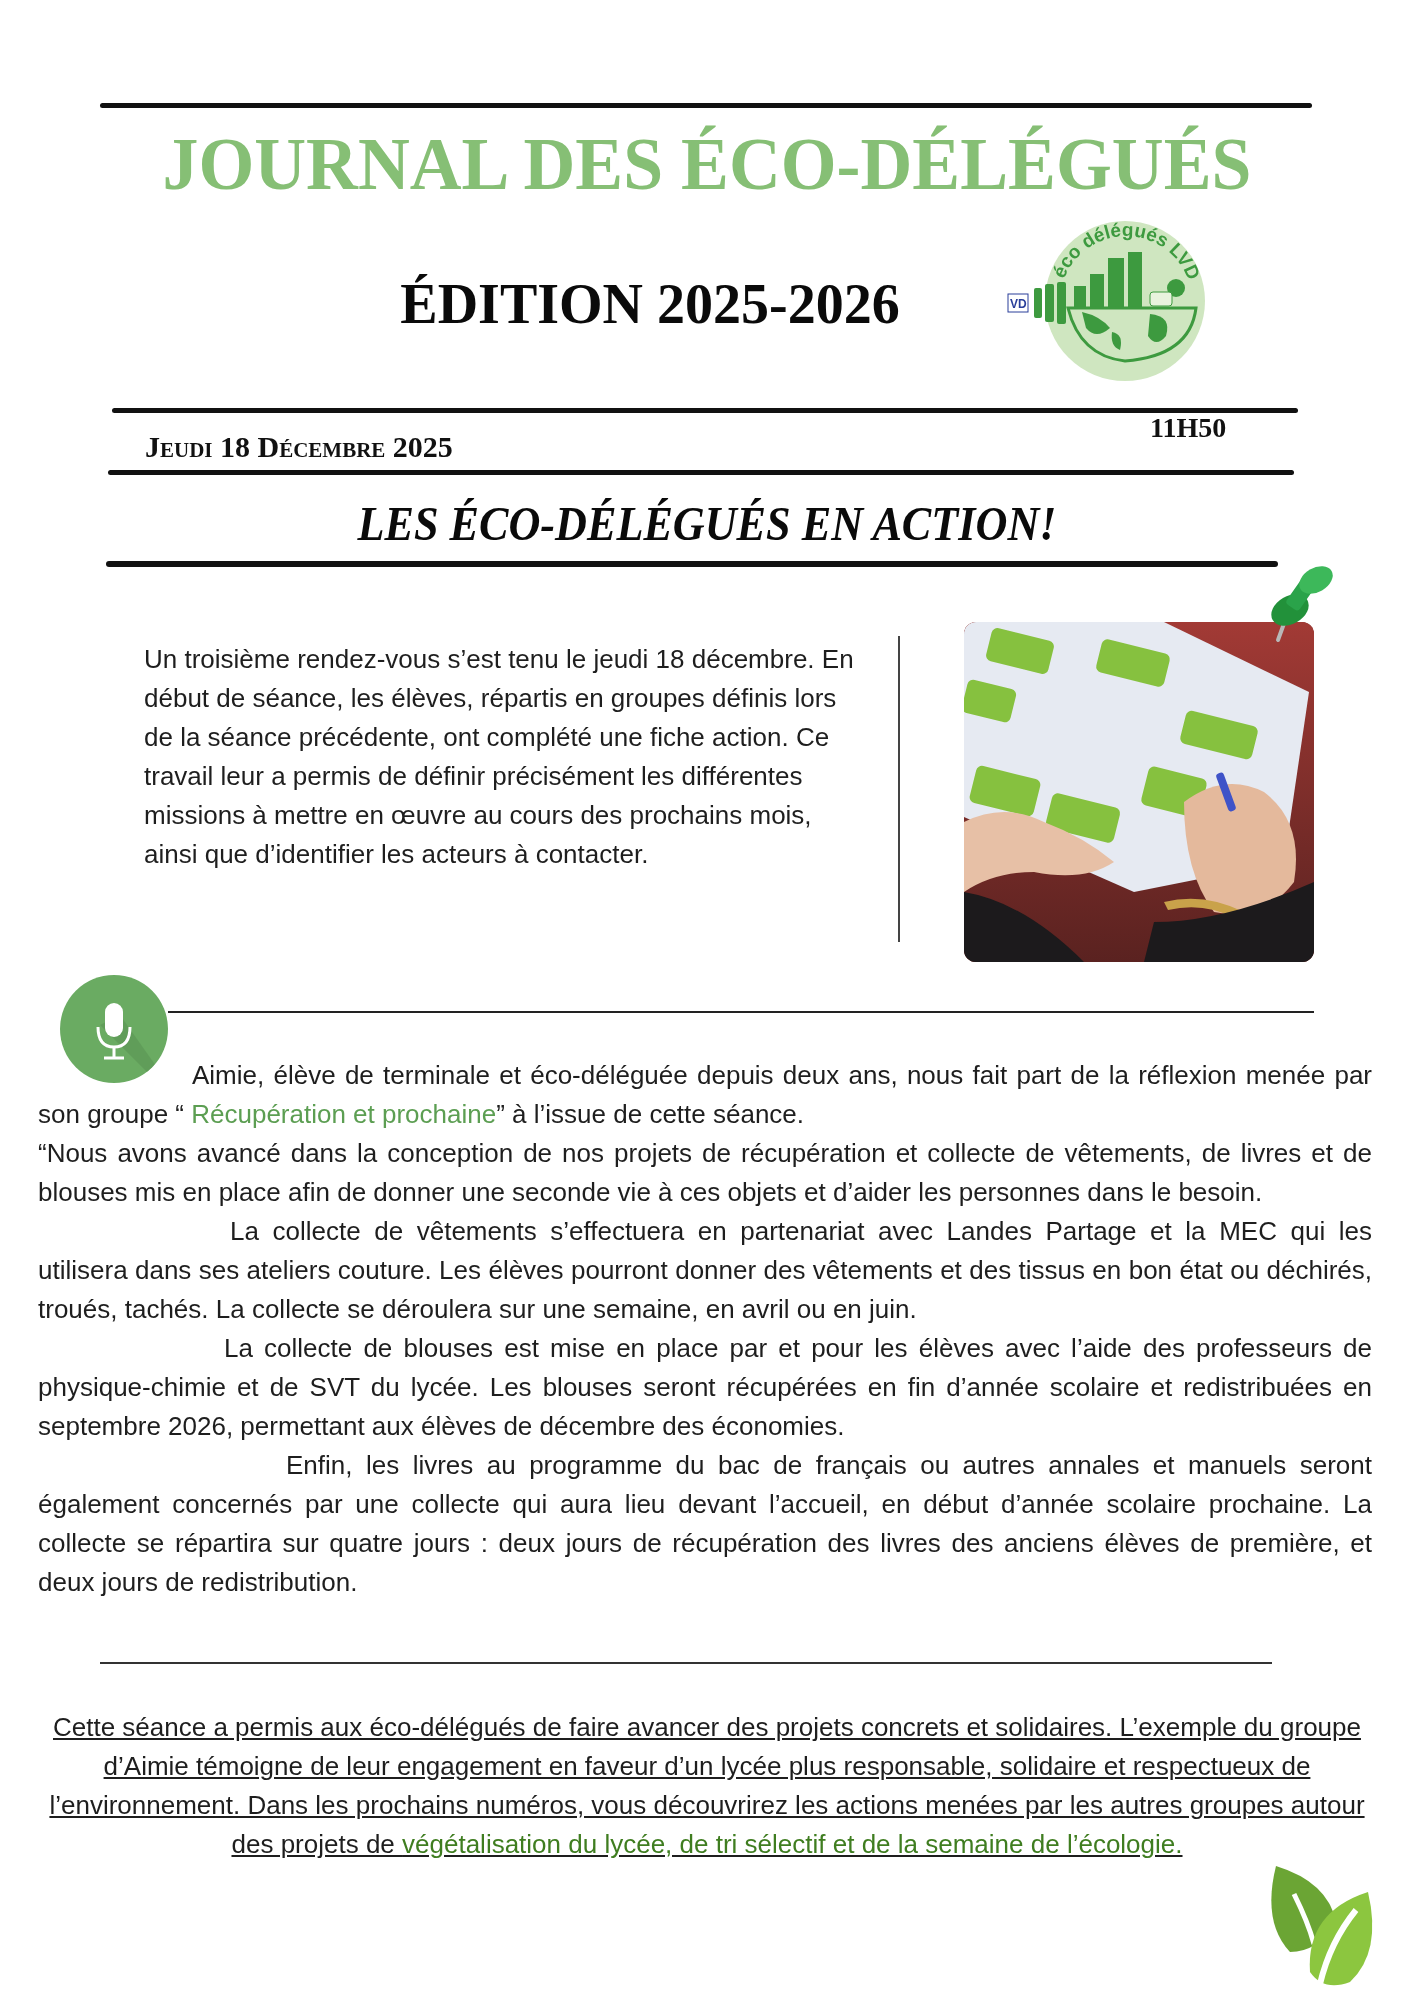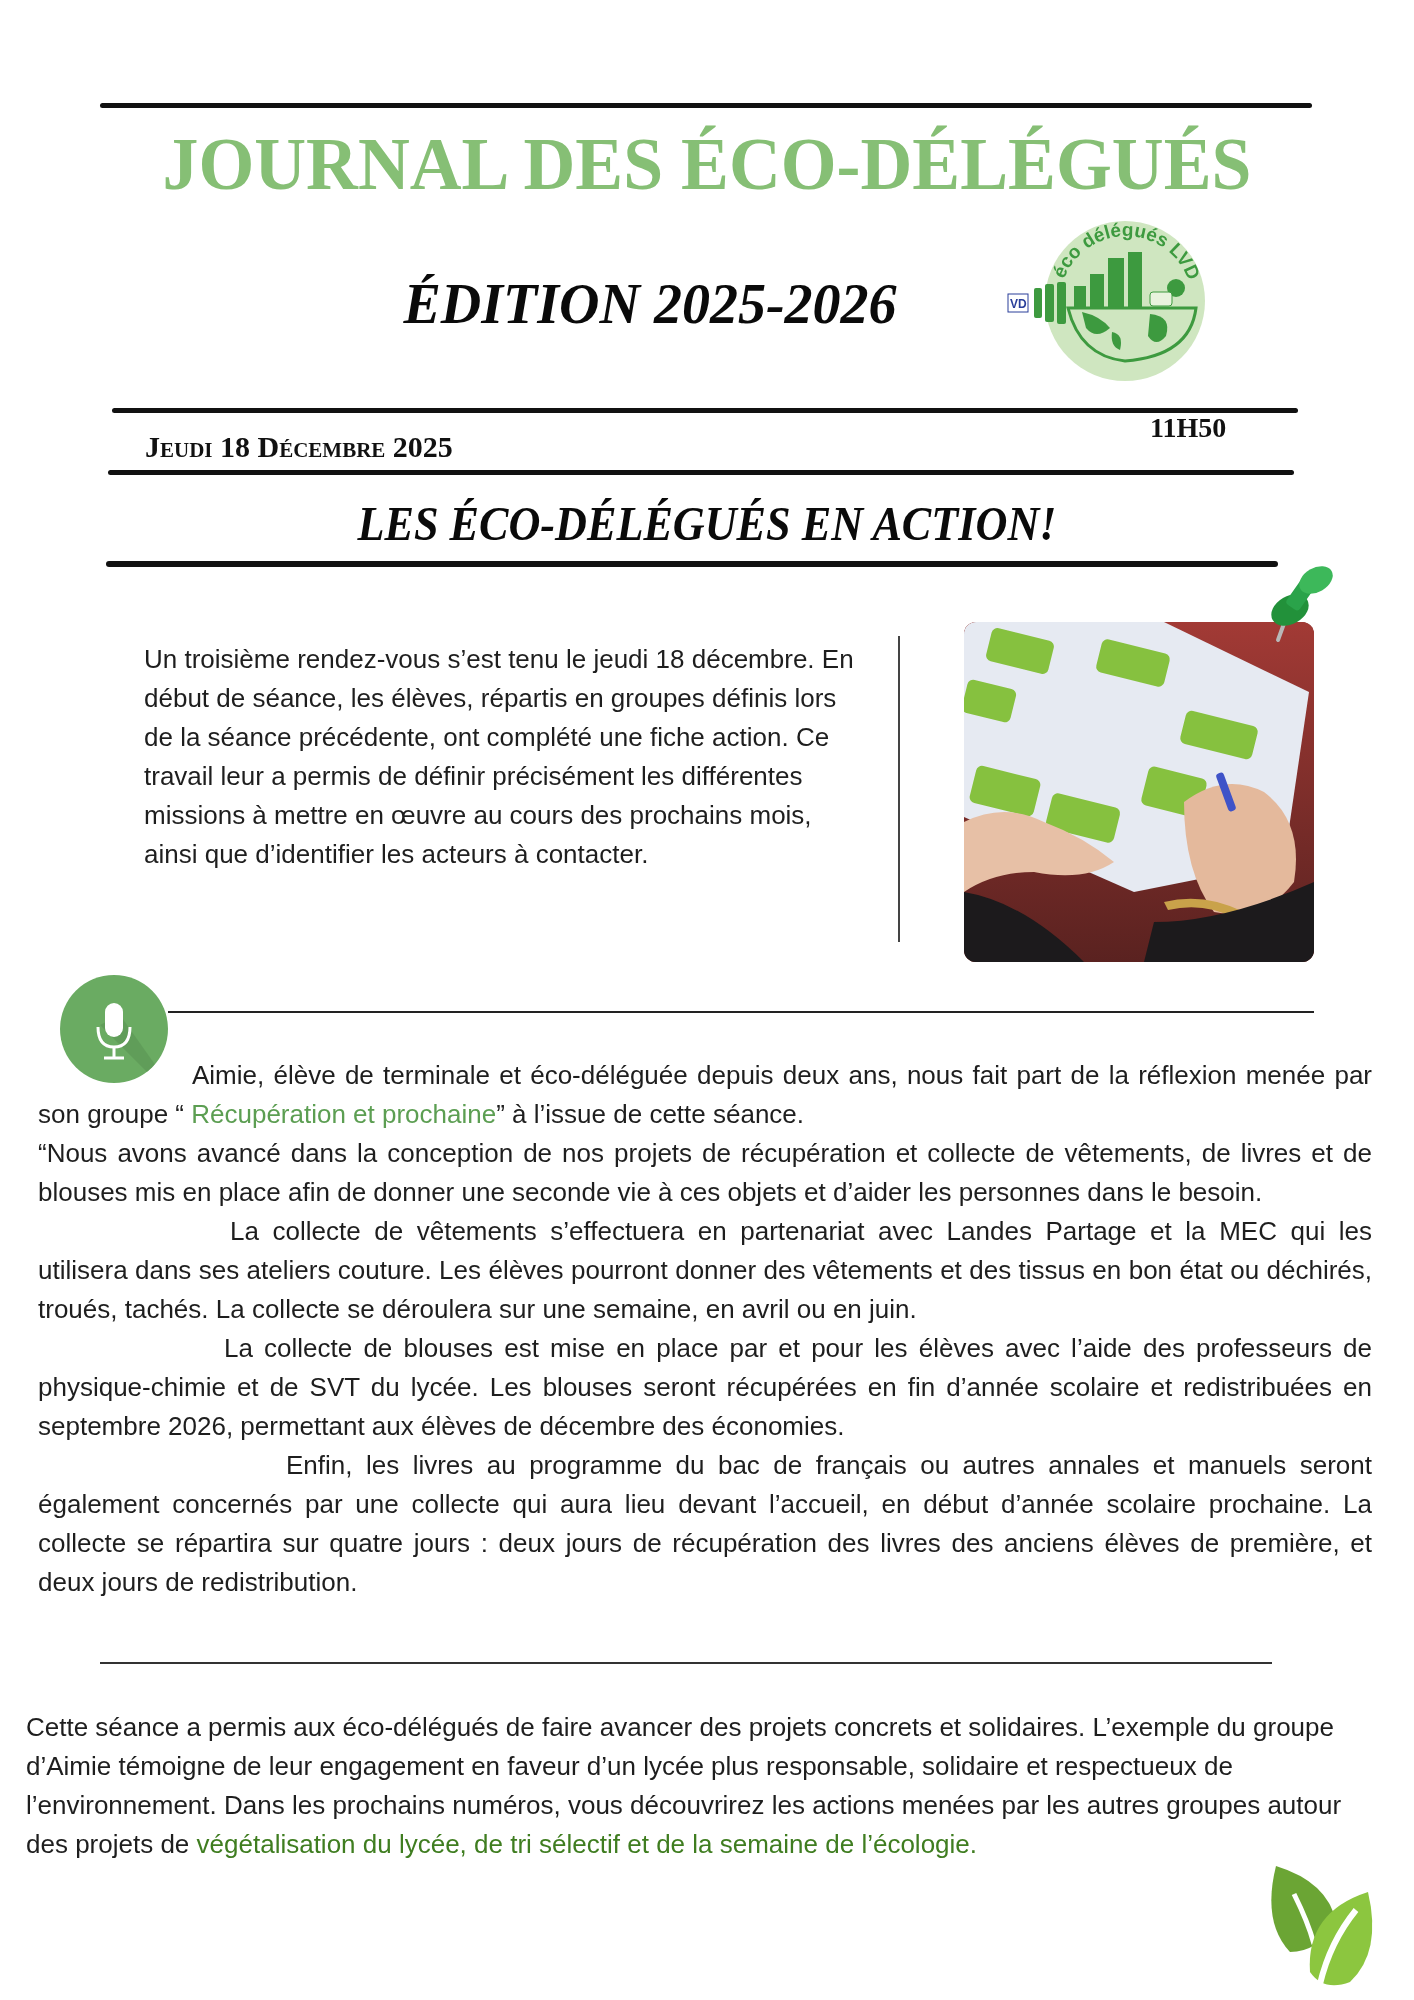--- a/index.html
+++ b/index.html
@@ -10,21 +10,21 @@
 
   .masthead-title {
     position: absolute; left: 0; width: 1414px; top: 122px; text-align: center;
     font-family: "Liberation Serif", "DejaVu Serif", serif; font-weight: bold;
     font-size: 74px; letter-spacing: 0px; color: #86bf75;
     transform: scaleX(0.97);
   }
   .edition {
     position: absolute; left: 380px; top: 272px; width: 540px; text-align: center;
     font-family: "Liberation Serif", "DejaVu Serif", serif; font-weight: bold;
-    font-size: 56px; color: #0a0a0a; font-style: italic;
+    font-size: 56px; color: #0a0a0a;
   }
   .logo { position: absolute; left: 1000px; top: 216px; width: 210px; height: 170px; }
 
   .dateline {
     position: absolute; left: 124px; top: 430px;
     font-family: "Liberation Serif", "DejaVu Serif", serif; font-weight: bold;
     font-size: 30px; font-variant: small-caps; color: #111; margin-left: 21px;
   }
   .time {
     position: absolute; left: 1150px; top: 412px;
@@ -63,22 +63,22 @@
   .ind1 { text-indent: 154px; }
   .ind2 { text-indent: 192px; }
   .ind3 { text-indent: 186px; }
   .ind4 { text-indent: 248px; }
   .green { color: #5c9e52; }
   .dgreen { color: #3f7d20; }
 
   .bottom-rule { position: absolute; left: 100px; top: 1662px; width: 1172px; height: 2px; background: #333; }
 
   .conclusion {
-    position: absolute; left: 26px; top: 1708px; width: 1362px; 
-    font-size: 26px; line-height: 39px; color: #1e1e1e;
+    position: absolute; left: 26px; top: 1708px; width: 1362px; text-align: center;
+    font-size: 26px; line-height: 39px; color: #1e1e1e; text-decoration: underline;
   }
   .leaves { position: absolute; left: 1258px; top: 1852px; width: 130px; height: 140px; }
 </style>
 </head>
 <body>
 
 <div class="rule" style="left:100px; top:103px; width:1212px; height:5px;"></div>
 
 <div class="masthead-title">JOURNAL DES ÉCO-DÉLÉGUÉS</div>
 

